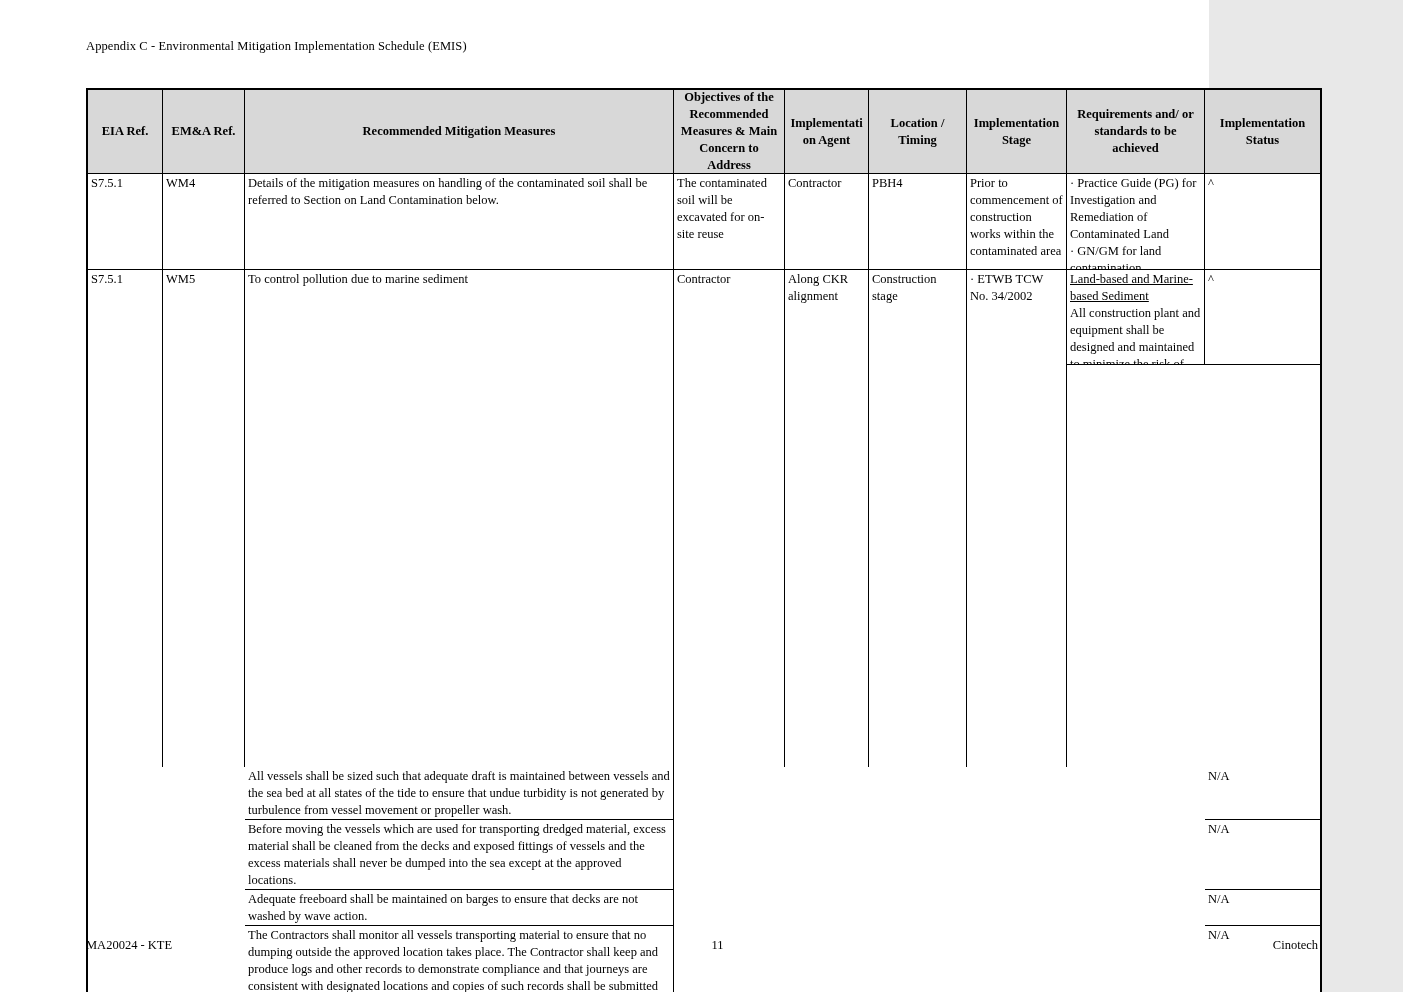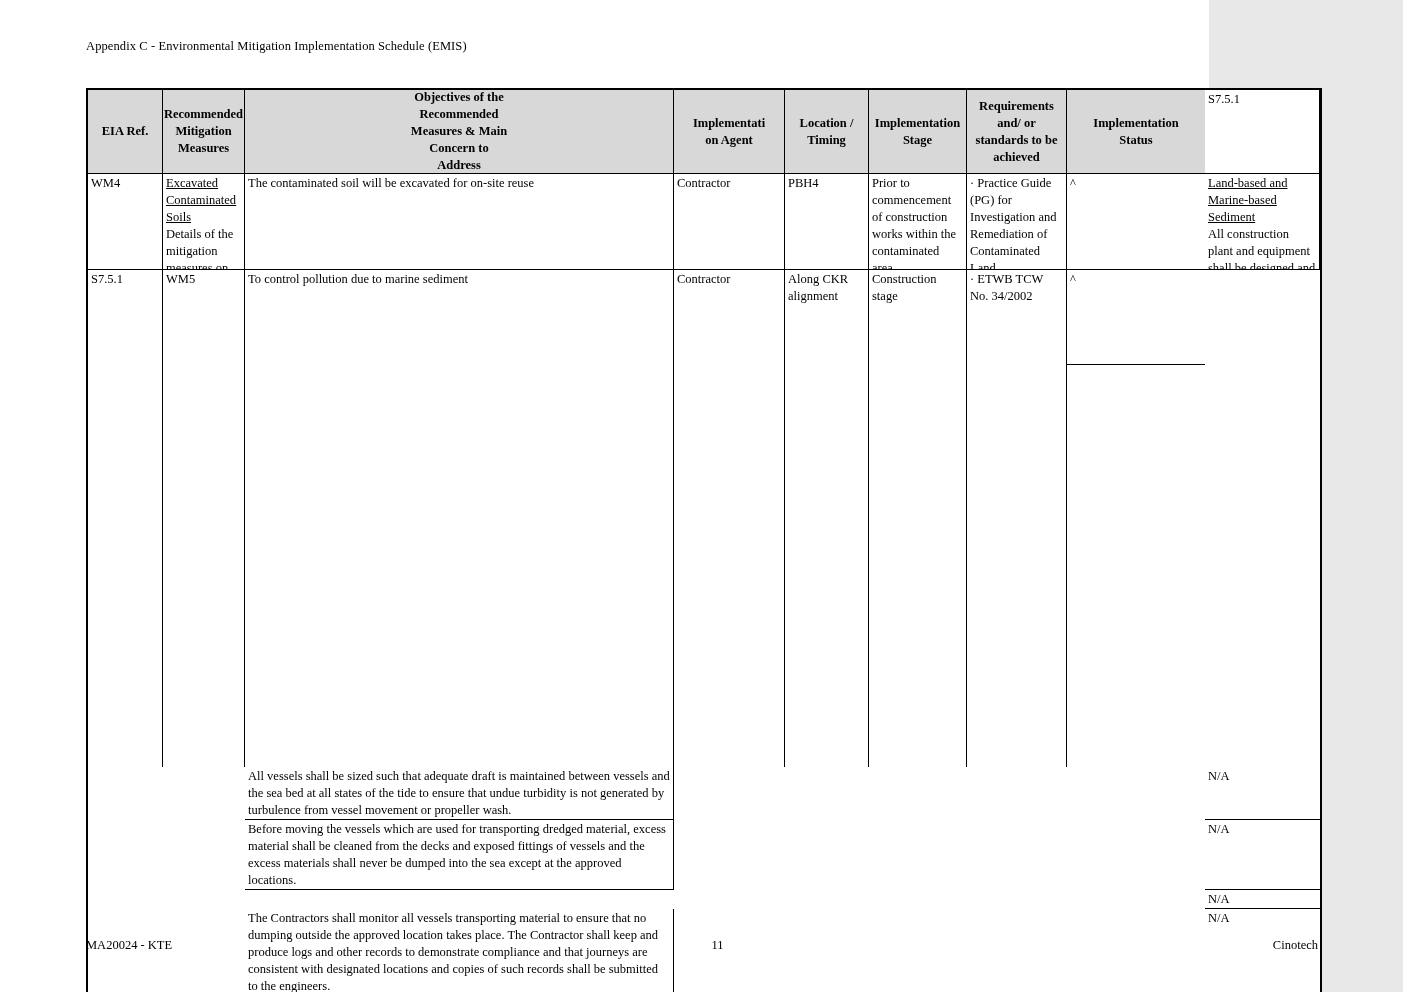--- a/index.html
+++ b/index.html
@@ -47,20 +47,21 @@
 </head>
 <body>
 
 <div class="sheet">
 
   <div class="doc-header">Appendix C - Environmental Mitigation Implementation Schedule (EMIS)</div>
 
   <div class="emis-table">
 
     <div class="cell hdr">EIA Ref.</div>
+    <div class="cell hdr">EM&amp;A Ref.</div>
     <div class="cell hdr">Recommended Mitigation Measures</div>
     <div class="cell hdr">Objectives of the
 Recommended
 Measures &amp; Main
 Concern to
 Address</div>
     <div class="cell hdr">Implementati
 on Agent</div>
     <div class="cell hdr">Location /
 Timing</div>
@@ -68,21 +69,20 @@
 Stage</div>
     <div class="cell hdr">Requirements and/ or
 standards to be
 achieved</div>
     <div class="cell hdr last-col">Implementation
 Status</div>
 
     <div class="cell center">S7.5.1</div>
     <div class="cell center">WM4</div>
     <div class="cell">
-      <div class="measure-heading">Excavated Contaminated Soils</div>
       <div>Details of the mitigation measures on handling of the contaminated soil shall be referred to Section on Land Contamination below.</div>
     </div>
     <div class="cell">The contaminated soil will be excavated for on-site reuse</div>
     <div class="cell center">Contractor</div>
     <div class="cell center">PBH4</div>
     <div class="cell center">Prior to commencement of construction works within the contaminated area</div>
     <div class="cell prewrap">· Practice Guide (PG) for Investigation and Remediation of Contaminated Land
 · GN/GM for land contamination</div>
     <div class="cell center last-col">^</div>
 
@@ -98,20 +98,21 @@
     <div class="cell last-row" style="grid-row:3 / span 8">Construction stage</div>
     <div class="cell prewrap last-row" style="grid-row:3 / span 8">· ETWB TCW No. 34/2002</div>
     <div class="cell center last-col">^</div>
 
     <div class="cell" style="grid-column:3">All vessels shall be sized such that adequate draft is maintained between vessels and the sea bed at all states of the tide to ensure that undue turbidity is not generated by turbulence from vessel movement or propeller wash.</div>
     <div class="cell center last-col" style="grid-column:9">N/A</div>
 
     <div class="cell" style="grid-column:3">Before moving the vessels which are used for transporting dredged material, excess material shall be cleaned from the decks and exposed fittings of vessels and the excess materials shall never be dumped into the sea except at the approved locations.</div>
     <div class="cell center last-col" style="grid-column:9">N/A</div>
 
+    <div class="cell" style="grid-column:3">Adequate freeboard shall be maintained on barges to ensure that decks are not washed by wave action.</div>
     <div class="cell center last-col" style="grid-column:9">N/A</div>
 
     <div class="cell" style="grid-column:3">The Contractors shall monitor all vessels transporting material to ensure that no dumping outside the approved location takes place. The Contractor shall keep and produce logs and other records to demonstrate compliance and that journeys are consistent with designated locations and copies of such records shall be submitted to the engineers.</div>
     <div class="cell center last-col" style="grid-column:9">N/A</div>
 
   </div>
 
   <div class="doc-footer">
     <span class="f-left">MA20024 - KTE</span>
     <span class="f-center">11</span>

